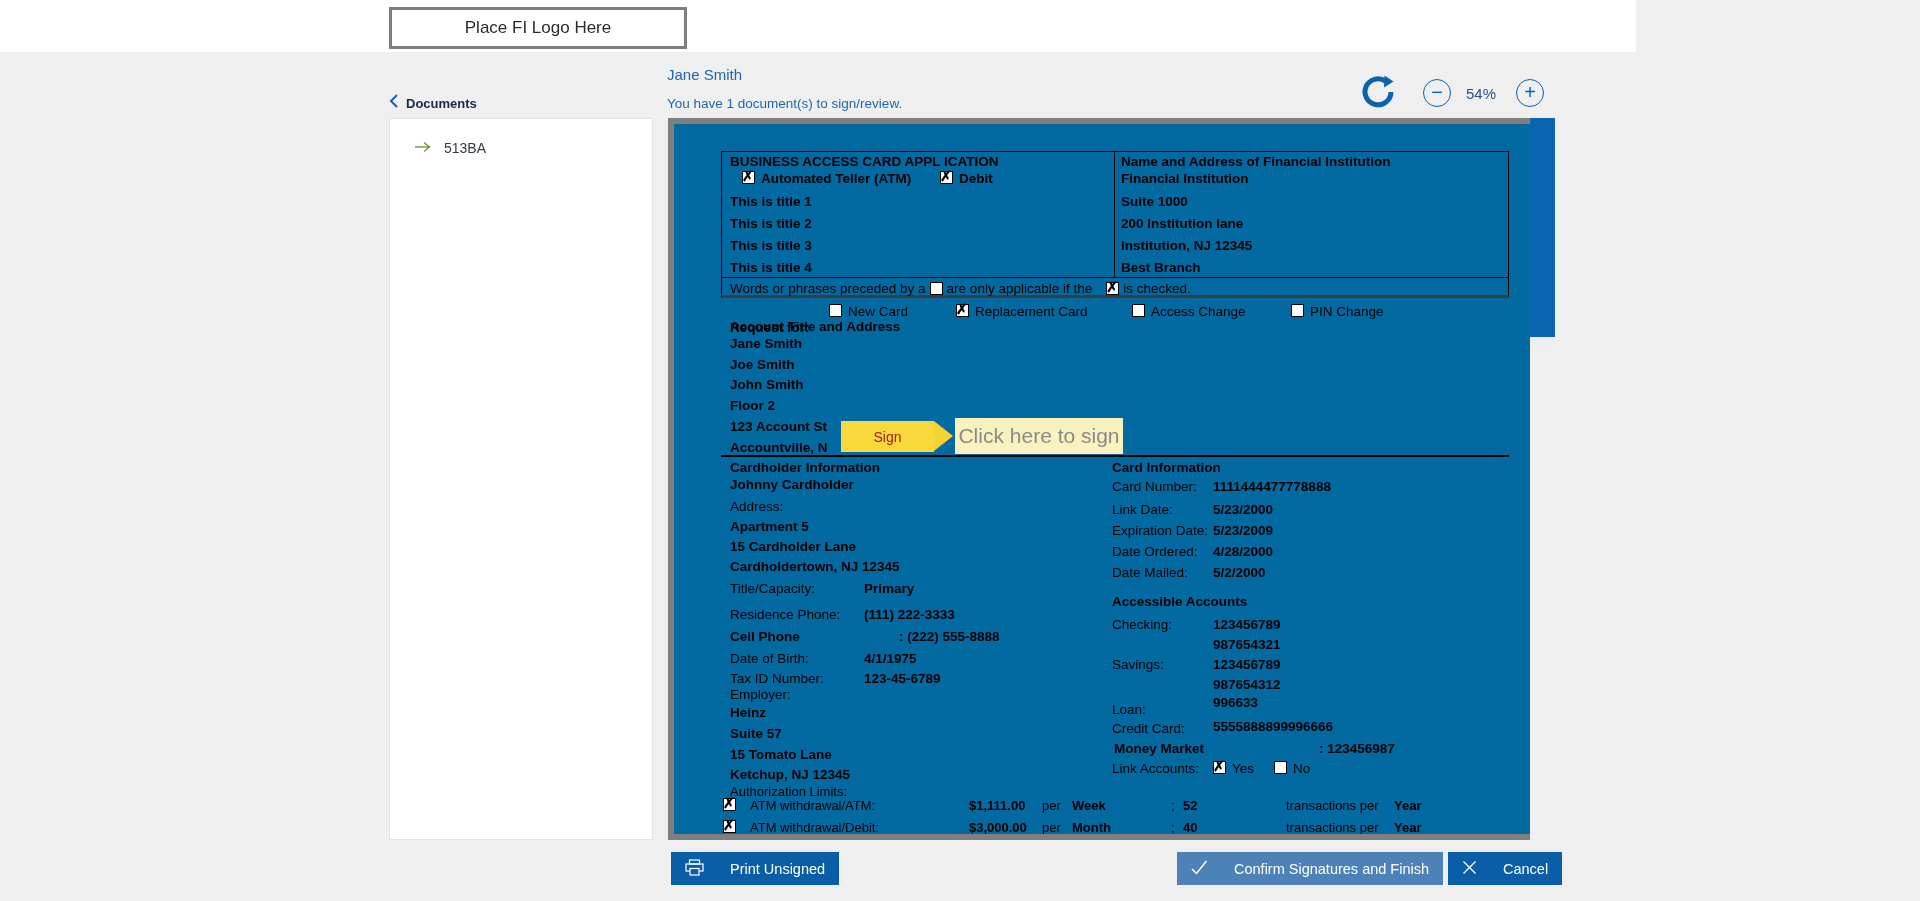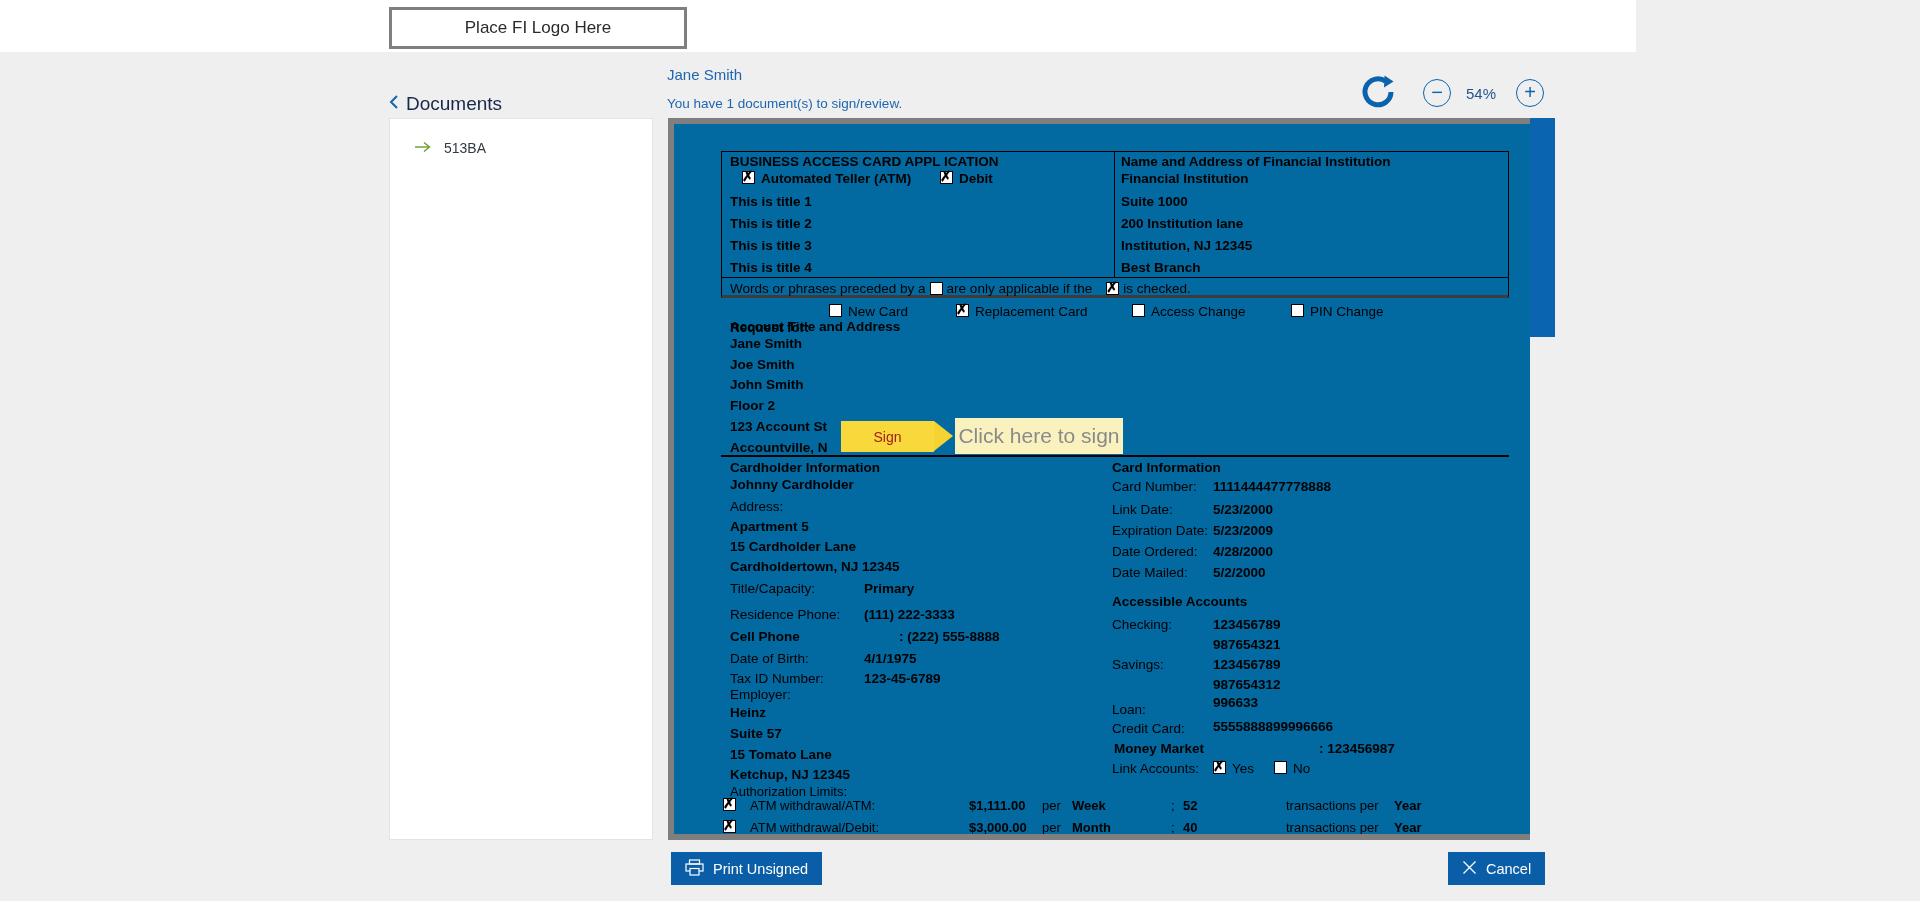--- a/index.html
+++ b/index.html
@@ -6,21 +6,21 @@
   body{font-family:"Liberation Sans",sans-serif;background:#efefef;}
   #app{position:relative;width:1920px;height:901px;background:#efefef;overflow:hidden;}
   .abs{position:absolute;white-space:nowrap;}
   .b{font-weight:bold;}
   
   .topbar{position:absolute;left:0;top:0;width:1636px;height:52px;background:#ffffff;}
   .logo-box{position:absolute;left:389px;top:7px;width:292px;height:36px;border:3px solid #7f7f7f;background:#fff;
     display:flex;align-items:center;justify-content:center;font-size:17px;color:#2b2b2b;}
   
   .sb-head{position:absolute;left:389px;top:93px;display:flex;align-items:center;gap:7px;cursor:pointer;}
-  .sb-head .lbl{font-size:19px;font-weight:normal;color:#17294a;}
+  .sb-head .lbl{font-size:13px;font-weight:bold;color:#17294a;}
   .sb-panel{position:absolute;left:389px;top:118px;width:264px;height:722px;background:#fff;border:1px solid #e4e4e4;box-sizing:border-box;}
   .doc-item{position:absolute;left:24px;top:20px;display:flex;align-items:center;gap:11px;cursor:pointer;}
   .doc-item .lbl{font-size:14px;color:#333a44;}
   
   .user-name{position:absolute;left:667px;top:66px;font-size:15px;color:#2066af;}
   .user-status{position:absolute;left:667px;top:96px;font-size:13.5px;color:#2066af;}
   
   .tool{position:absolute;cursor:pointer;}
   .zoom-btn{width:28px;height:28px;border-radius:50%;border:1.5px solid #0b63ae;background:transparent;box-sizing:border-box;
     color:#0b63ae;display:flex;align-items:center;justify-content:center;font-size:20px;font-weight:400;line-height:1;}
@@ -44,21 +44,21 @@
   .cb.inline{margin:0 4px;vertical-align:-2px;}
   
   .sign-tab{position:absolute;left:167px;top:297px;width:93px;height:31px;background:#f8d83a;color:#9e1b1b;font-size:14px;
     display:flex;align-items:center;justify-content:center;cursor:pointer;}
   .sign-arrow{position:absolute;left:260px;top:297px;width:0;height:0;border-left:19px solid #f5d432;
     border-top:15.5px solid transparent;border-bottom:15.5px solid transparent;}
   .sign-box{position:absolute;left:281px;top:294px;width:168px;height:36px;background:#faf2be;color:#8a8a8a;font-size:21px;
     display:flex;align-items:center;justify-content:center;cursor:pointer;}
   .small{font-size:13px;}
   
-  .btn{position:absolute;top:852px;height:33px;box-sizing:border-box;display:flex;align-items:center;gap:9px;
+  .btn{position:absolute;top:852px;height:33px;box-sizing:border-box;display:flex;align-items:center;gap:26px;
     color:#fff;font-size:14.5px;padding:0 14px;cursor:pointer;border:none;}
   .btn-print{left:671px;background:#0a5ea8;}
   .btn-confirm{left:1177px;background:#4d82b8;}
   .btn-cancel{left:1448px;background:#0a5ea8;}
 </style>
 </head>
 <body>
 
 <div id="app">
 
@@ -234,20 +234,28 @@
     <span>
       <svg width="19" height="17" viewBox="0 0 19 17">
         <rect x="4.5" y="1" width="10" height="4" fill="none" stroke="#fff" stroke-width="1.2"></rect>
         <rect x="1" y="5" width="17" height="7" fill="none" stroke="#fff" stroke-width="1.2"></rect>
         <rect x="5" y="9.5" width="9" height="6.5" fill="#0a5ea8" stroke="#fff" stroke-width="1.2"></rect>
       </svg>
     </span>
     <span>Print Unsigned</span>
   </button>
 
+  <button class="btn btn-confirm">
+    <span>
+      <svg width="17" height="15" viewBox="0 0 17 15">
+          <path d="M1 9 L5.5 13.5 L15.5 1" fill="none" stroke="#fff" stroke-width="1.5"></path>
+        </svg>
+    </span>
+    <span>Confirm Signatures and Finish</span>
+  </button>
 
   <button class="btn btn-cancel">
     <span>
       <svg width="15" height="15" viewBox="0 0 15 15">
           <path d="M1.5 1.5 L13.5 13.5 M13.5 1.5 L1.5 13.5" stroke="#fff" stroke-width="1.3"></path>
         </svg>
     </span>
     <span>Cancel</span>
   </button>
 

